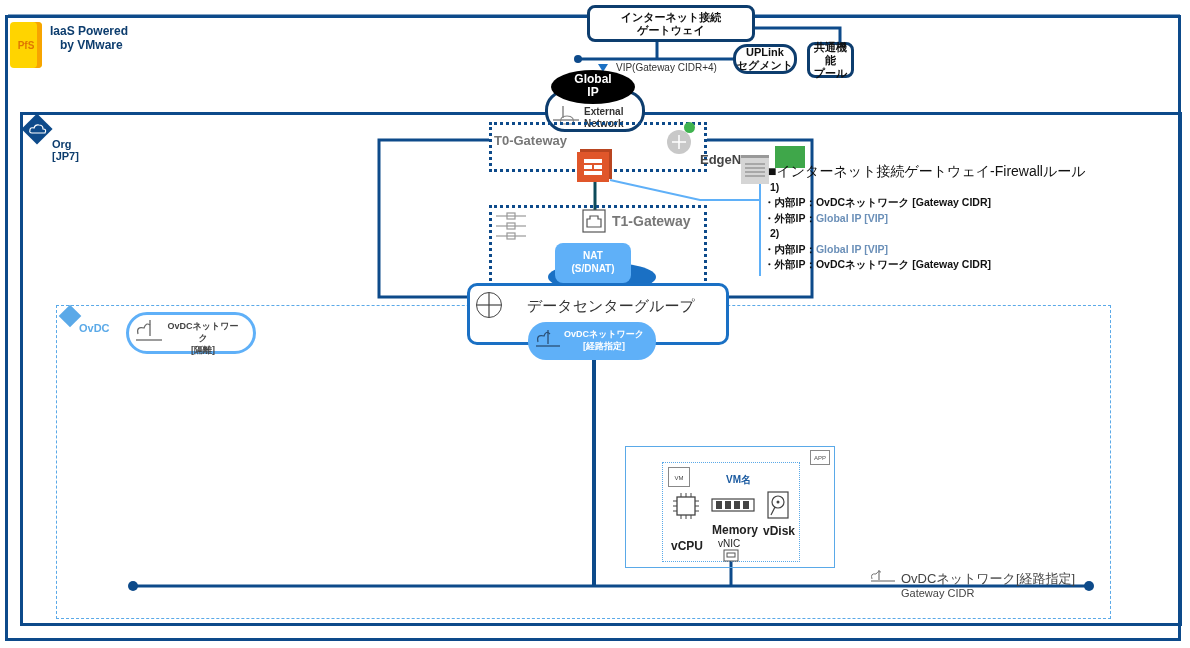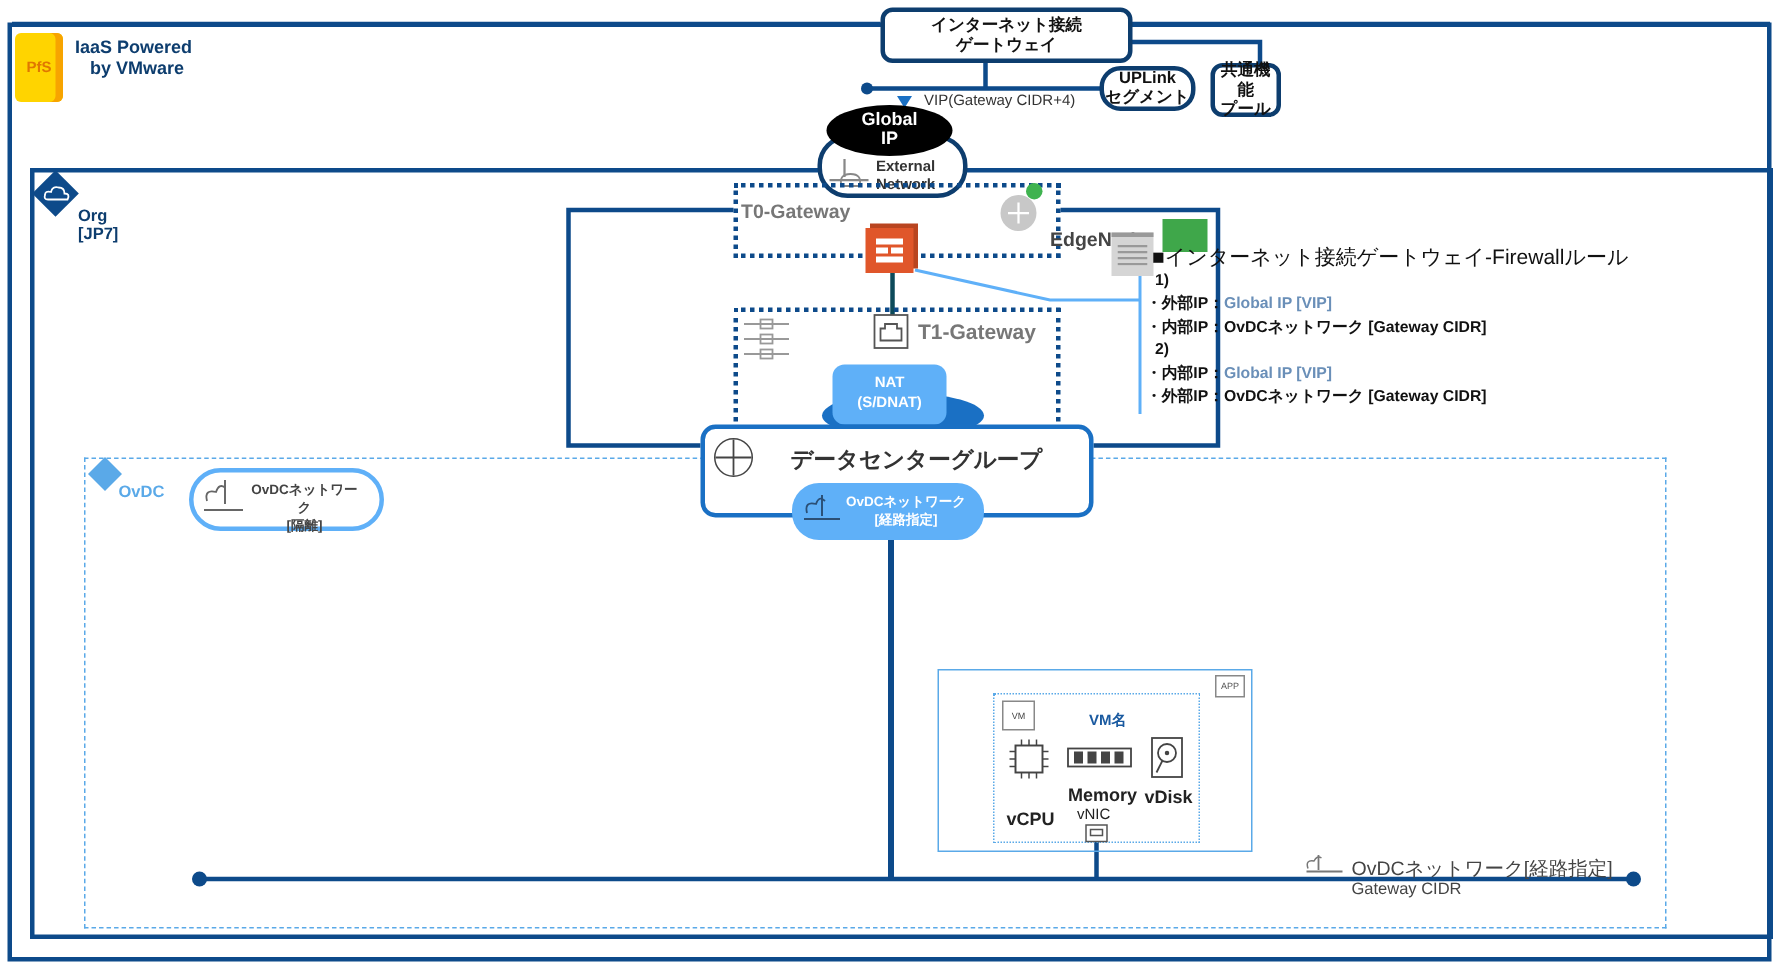--- a/index.html
+++ b/index.html
@@ -23,21 +23,21 @@
   .t1-label { left: 612px; top: 213px; font-size: 14px; font-weight: bold; color: #777; }
   .fw-icon { left: 577px; top: 152px; width: 32px; height: 30px; background: #e0562a; box-shadow: 3px -3px 0 #b94520; }
   .router-icon { left: 667px; top: 130px; width: 24px; height: 24px; border-radius: 50%; background: #c8c8c8; }
   .router-dot { left: 684px; top: 122px; width: 11px; height: 11px; border-radius: 50%; background: #3fb34f; }
   .edge-label { left: 700px; top: 152px; font-size: 13px; font-weight: bold; color: #444; }
   .edge-green { left: 775px; top: 146px; width: 30px; height: 22px; background: #3fa74a; }
   .doc-icon { left: 741px; top: 155px; width: 28px; height: 26px; background: #d5d5d5; border-top: 3px solid #999; }
   .nat-ellipse { left: 548px; top: 262px; width: 108px; height: 30px; background: #1a70c4; border-radius: 50%; }
   .nat-box { left: 555px; top: 243px; width: 76px; height: 40px; background: #5fb0f8; border-radius: 8px; color: #fff; font-size: 10px; font-weight: bold; text-align: center; line-height: 13px; padding-top: 6px; box-sizing: border-box; }
   .dc-group { left: 467px; top: 283px; width: 262px; height: 62px; border: 3px solid #1a70c4; border-radius: 10px; background: #fff; box-sizing: border-box; }
-  .dc-label { left: 527px; top: 297px; font-size: 15px; font-weight: bold; color: #333; }
+  .dc-label { left: 527px; top: 297px; font-size: 15px; font-weight: normal; color: #333; }
   .dc-crosshair { left: 476px; top: 292px; width: 24px; height: 24px; border: 1px solid #444; border-radius: 50%; }
   .ovdc-net-pill { left: 528px; top: 322px; width: 128px; height: 38px; background: #5fb0f8; border-radius: 18px; color: #fff; font-size: 9px; font-weight: bold; text-align: center; line-height: 12px; padding-top: 6px; padding-left: 24px; box-sizing: border-box; }
   .ovdc-diamond { left: 62px; top: 308px; width: 16px; height: 16px; background: #5aa9e8; transform: rotate(45deg); }
   .ovdc-label { left: 79px; top: 322px; font-size: 11px; font-weight: bold; color: #5aa9e8; }
   .iso-pill { left: 126px; top: 312px; width: 130px; height: 42px; border: 3px solid #5fb0f8; border-radius: 22px; box-sizing: border-box; background: #fff; }
   .iso-text { left: 163px; top: 320px; font-size: 9px; font-weight: bold; color: #444; text-align: center; line-height: 12px; width: 80px; }
   .app-box { left: 625px; top: 446px; width: 210px; height: 122px; border: 1px solid #5aa9e8; box-sizing: border-box; }
   .app-tag { left: 810px; top: 450px; width: 20px; height: 15px; border: 1px solid #888; font-size: 6px; color: #555; text-align: center; line-height: 15px; box-sizing: border-box; }
   .vm-box { left: 662px; top: 462px; width: 138px; height: 100px; border: 1px dotted #5aa9e8; box-sizing: border-box; }
   .vm-tag { left: 668px; top: 467px; width: 22px; height: 20px; border: 1px solid #888; font-size: 6px; color: #444; text-align: center; line-height: 20px; box-sizing: border-box; }
@@ -161,24 +161,24 @@
   <line x1="0" y1="3" x2="20" y2="3" stroke="#999" stroke-width="1.5"></line>
   <line x1="0" y1="7" x2="20" y2="7" stroke="#999" stroke-width="1.5"></line>
   <line x1="0" y1="11" x2="20" y2="11" stroke="#999" stroke-width="1.5"></line>
   <line x1="0" y1="15" x2="20" y2="15" stroke="#999" stroke-width="1.5"></line>
 </svg>
 
 <div class="abs fw-rules">
   <div class="title" style="padding-left:4px">■インターネット接続ゲートウェイ-Firewallルール</div>
   <div class="rule-line" style="padding-left:6px">1)</div>
   <div class="rule-line">
+    <span>・内部IP：</span><span>OvDCネットワーク [Gateway CIDR]</span>
+  </div>
+  <div class="rule-line">
     <span>・外部IP：</span><span class="hl">Global IP [VIP]</span>
-  </div>
-  <div class="rule-line">
-    <span>・内部IP：</span><span>OvDCネットワーク [Gateway CIDR]</span>
   </div>
   <div class="rule-line" style="padding-left:6px">2)</div>
   <div class="rule-line">
     <span>・内部IP：</span><span class="hl">Global IP [VIP]</span>
   </div>
   <div class="rule-line">
     <span>・外部IP：</span><span>OvDCネットワーク [Gateway CIDR]</span>
   </div>
 </div>
 

